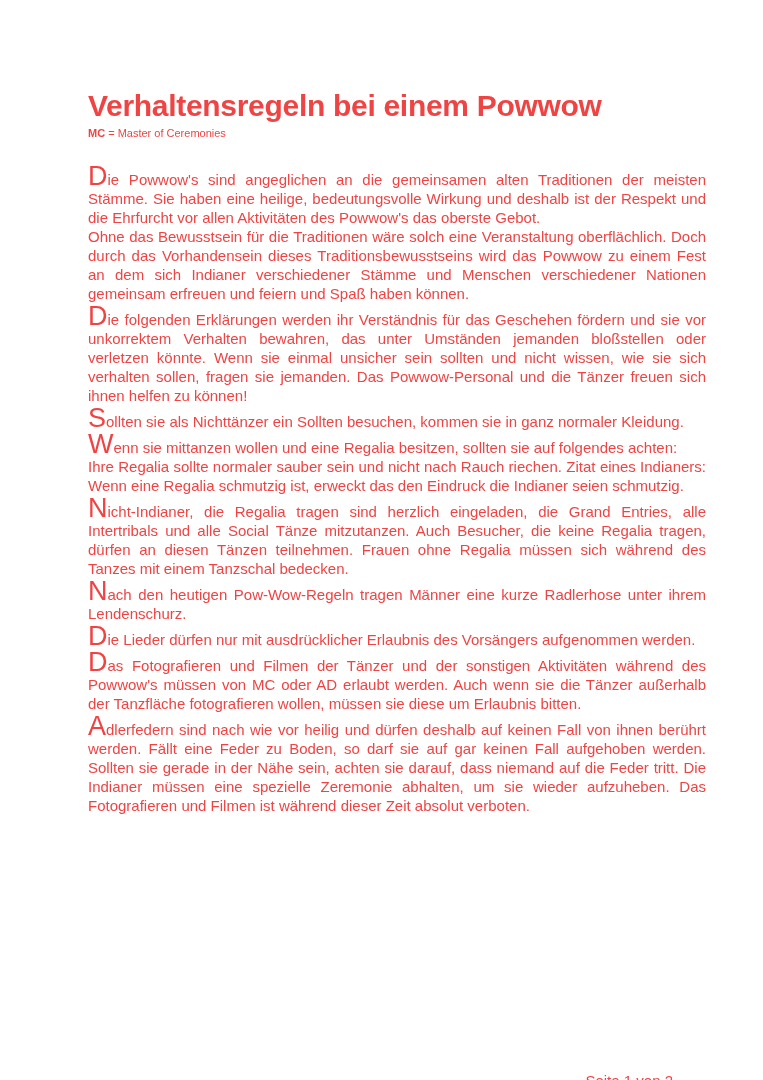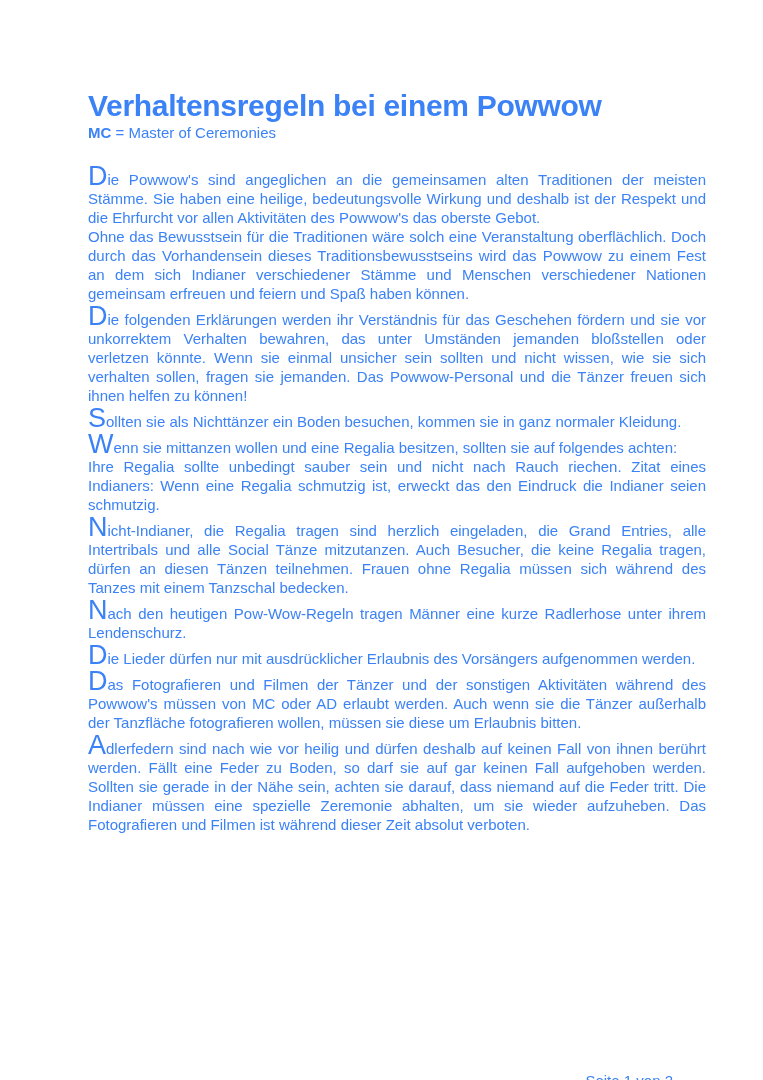--- a/index.html
+++ b/index.html
@@ -1,40 +1,40 @@
 <!DOCTYPE html>
 <html><head>
 <meta charset="utf-8">
 <style>
   html, body { margin: 0; padding: 0; background: #ffffff; }
   .page {
     position: relative;
     width: 763px;
     height: 1080px;
     background: #ffffff;
-    color: #3b82f6;
+    color: #ef4444;
     font-family: "Liberation Sans", sans-serif;
     overflow: hidden;
   }
   .content {
     position: absolute;
     left: 88px;
     top: 88px;
     width: 618px;
   }
   .title {
     margin: 0;
     font-size: 30px;
     line-height: 36px;
     font-weight: bold;
     letter-spacing: -0.3px;
     white-space: nowrap;
   }
   .def-line {
-    font-size: 15px;
+    font-size: 11px;
     line-height: 18px;
   }
   .def-line b { font-weight: bold; }
   .para {
     margin: 0 0 7px 0;
     font-size: 15px;
     line-height: 19px;
     text-align: justify;
   }
   .para .ptext { white-space: pre-wrap; }
@@ -62,24 +62,24 @@
     <div class="definitions">
       <div class="def-line"><b>MC</b><span> = Master of Ceremonies</span></div>
     </div>
 
     <p class="para p1"><span class="initial">D</span><span class="ptext">ie Powwow's sind angeglichen an die gemeinsamen alten Traditionen der meisten Stämme. Sie haben eine heilige, bedeutungsvolle Wirkung und deshalb ist der Respekt und die Ehrfurcht vor allen Aktivitäten des Powwow's das oberste Gebot.
 Ohne das Bewusstsein für die Traditionen wäre solch eine Veranstaltung oberflächlich. Doch durch das Vorhandensein dieses Traditionsbewusstseins wird das Powwow zu einem Fest an dem sich Indianer verschiedener Stämme und Menschen verschiedener Nationen gemeinsam erfreuen und feiern und Spaß haben können.</span></p>
 
     <p class="para"><span class="initial">D</span><span class="ptext">ie folgenden Erklärungen werden ihr Verständnis für das Geschehen fördern und sie vor unkorrektem Verhalten bewahren, das unter Umständen jemanden bloßstellen oder verletzen könnte. Wenn sie einmal unsicher sein sollten und nicht wissen, wie sie sich verhalten sollen, fragen sie jemanden. Das Powwow-Personal und die Tänzer freuen sich ihnen helfen zu können!</span></p>
 
 
-    <p class="para"><span class="initial">S</span><span class="ptext">ollten sie als Nichttänzer ein Boden besuchen, kommen sie in ganz normaler Kleidung.</span></p>
+    <p class="para"><span class="initial">S</span><span class="ptext">ollten sie als Nichttänzer ein Sollten besuchen, kommen sie in ganz normaler Kleidung.</span></p>
 
     <p class="para"><span class="initial">W</span><span class="ptext">enn sie mittanzen wollen und eine Regalia besitzen, sollten sie auf folgendes achten:
-Ihre Regalia sollte unbedingt sauber sein und nicht nach Rauch riechen. Zitat eines Indianers: Wenn eine Regalia schmutzig ist, erweckt das den Eindruck die Indianer seien schmutzig.</span></p>
+Ihre Regalia sollte normaler sauber sein und nicht nach Rauch riechen. Zitat eines Indianers: Wenn eine Regalia schmutzig ist, erweckt das den Eindruck die Indianer seien schmutzig.</span></p>
 
     <p class="para"><span class="initial">N</span><span class="ptext">icht-Indianer, die Regalia tragen sind herzlich eingeladen, die Grand Entries, alle Intertribals und alle Social Tänze mitzutanzen. Auch Besucher, die keine Regalia tragen, dürfen an diesen Tänzen teilnehmen. Frauen ohne Regalia müssen sich während des Tanzes mit einem Tanzschal bedecken.</span></p>
 
     <p class="para"><span class="initial">N</span><span class="ptext">ach den heutigen Pow-Wow-Regeln tragen Männer eine kurze Radlerhose unter ihrem Lendenschurz.</span></p>
 
     <p class="para"><span class="initial">D</span><span class="ptext">ie Lieder dürfen nur mit ausdrücklicher Erlaubnis des Vorsängers aufgenommen werden.</span></p>
 
     <p class="para"><span class="initial">D</span><span class="ptext">as Fotografieren und Filmen der Tänzer und der sonstigen Aktivitäten während des Powwow's müssen von MC oder AD erlaubt werden. Auch wenn sie die Tänzer außerhalb der Tanzfläche fotografieren wollen, müssen sie diese um Erlaubnis bitten.</span></p>
 
     <p class="para"><span class="initial">A</span><span class="ptext">dlerfedern sind nach wie vor heilig und dürfen deshalb auf keinen Fall von ihnen berührt werden. Fällt eine Feder zu Boden, so darf sie auf gar keinen Fall aufgehoben werden. Sollten sie gerade in der Nähe sein, achten sie darauf, dass niemand auf die Feder tritt. Die Indianer müssen eine spezielle Zeremonie abhalten, um sie wieder aufzuheben. Das Fotografieren und Filmen ist während dieser Zeit absolut verboten.</span></p>

